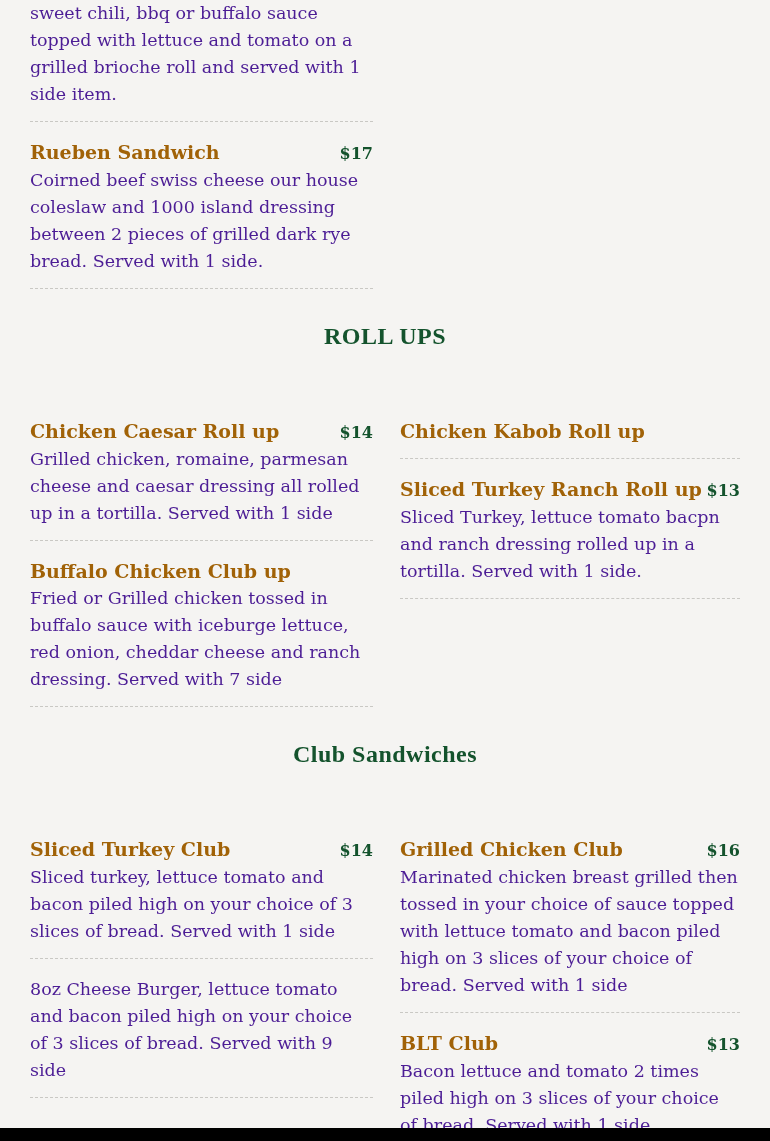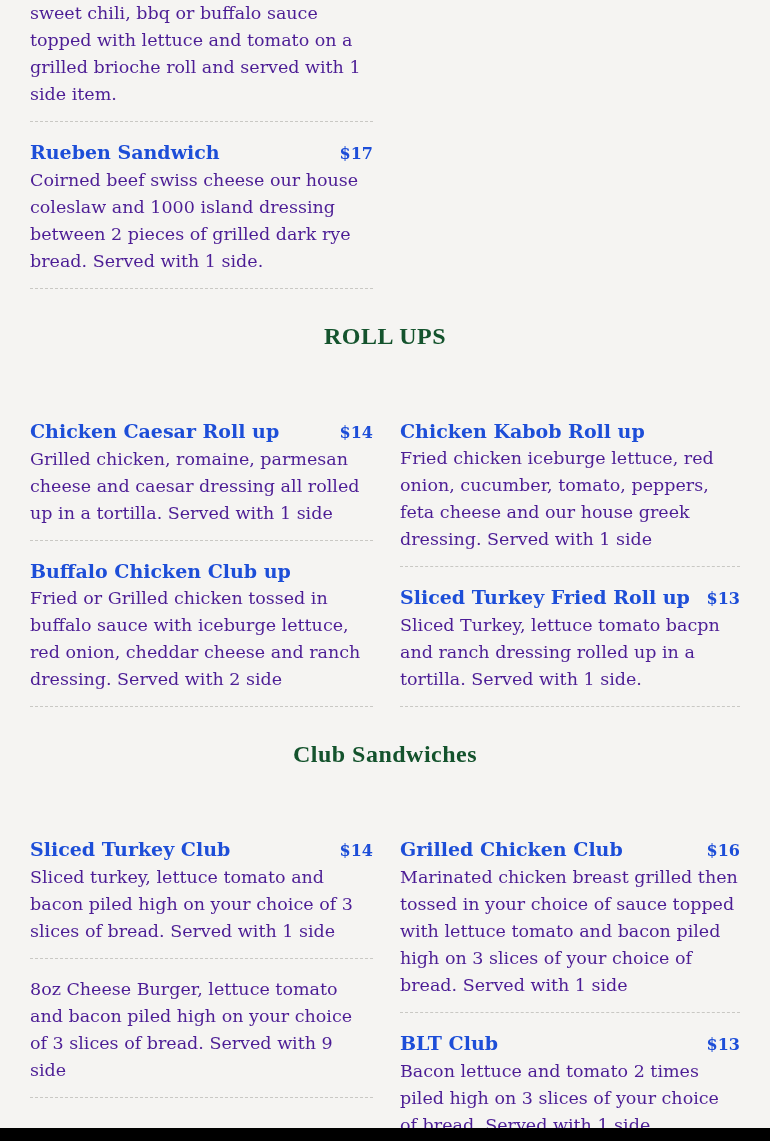--- a/index.html
+++ b/index.html
@@ -26,25 +26,25 @@
   .item { margin: 0; }
 
   .item-head {
     display: flex;
     justify-content: space-between;
     align-items: baseline;
   }
   .item-head h3 {
     margin: 0;
     font: bold 19px/27px "DejaVu Serif", serif;
-    color: #1d4ed8;
+    color: #a16207;
   }
   .price {
     font: bold 16px/27px "DejaVu Serif", serif;
-    color: #1d4ed8;
+    color: #14532d;
     white-space: nowrap;
   }
 
   .desc {
     margin: 0;
     font: 17.5px/27px "DejaVu Serif", serif;
     color: #4c1d95;
   }
 
   .divider {
@@ -105,36 +105,35 @@
             <span class="price">$14</span>
           </header>
           <p class="desc">Grilled chicken, romaine, parmesan cheese and caesar dressing all rolled up in a tortilla. Served with 1 side</p>
         </article>
         <hr class="divider">
         <article class="item">
           <header class="item-head">
             <h3>Buffalo Chicken Club up</h3>
             <span class="price"></span>
           </header>
-          <p class="desc">Fried or Grilled chicken tossed in buffalo sauce with iceburge lettuce, red onion, cheddar cheese and ranch dressing. Served with 2 side</p>
+          <p class="desc">Fried or Grilled chicken tossed in buffalo sauce with iceburge lettuce, red onion, cheddar cheese and ranch dressing. Served with 7 side</p>
         </article>
         <hr class="divider">
       </div>
       <div class="col">
         <article class="item">
           <header class="item-head">
             <h3>Chicken Kabob Roll up</h3>
             <span class="price"></span>
           </header>
-          <p class="desc">Fried chicken iceburge lettuce, red onion, cucumber, tomato, peppers, feta cheese and our house greek dressing. Served with 1 side</p>
         </article>
         <hr class="divider">
         <article class="item">
           <header class="item-head">
-            <h3>Sliced Turkey Fried Roll up</h3>
+            <h3>Sliced Turkey Ranch Roll up</h3>
             <span class="price">$13</span>
           </header>
           <p class="desc">Sliced Turkey, lettuce tomato bacpn and ranch dressing rolled up in a tortilla. Served with 1 side.</p>
         </article>
         <hr class="divider">
       </div>
     </div>
   </section>
 
   <h2 class="section-heading">Club Sandwiches</h2>

